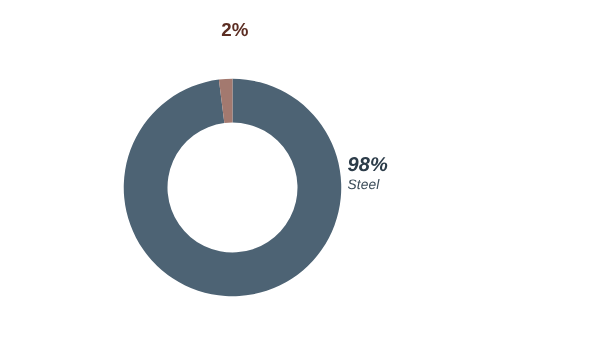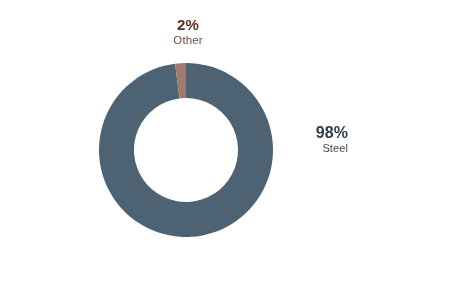--- a/index.html
+++ b/index.html
@@ -61,22 +61,23 @@
   #callout-other .name {
     color: #6b4b42;
     font-size: 11.5px;
     margin-top: 1px;
   }
 
   
   #callout-steel {
     left: 278px;
     top: 125px;
-    text-align: right;
+    text-align: left;
     width: 70px;
+    font-style: italic;
   }
   #callout-steel .pct {
     color: #2c3c49;
     font-size: 16px;
   }
   #callout-steel .name {
     color: #3b4c59;
     font-size: 11px;
     margin-top: 1px;
   }
@@ -88,21 +89,20 @@
 
   <svg id="donut-svg" viewBox="0 0 474 291" xmlns="http://www.w3.org/2000/svg">
     <g id="slice-group">
         <path d="M 186 63 A 87 87 0 1 1 175.09600867990557 63.686020985640425 L 179.48267185465622 98.41003553164715 A 52 52 0 1 0 186 98 Z" fill="#4d6374" shape-rendering="geometricPrecision"></path>
         <path d="M 175.09600867990557 63.686020985640425 A 87 87 0 0 1 185.99999999999997 63 L 186 98 A 52 52 0 0 0 179.48267185465622 98.41003553164715 Z" fill="#a3796f" shape-rendering="geometricPrecision"></path>
       </g>
   </svg>
 
   <div class="callout" id="callout-other">
     <span class="pct">2%</span>
-    <span class="name">Other</span>
   </div>
 
   <div class="callout" id="callout-steel">
     <span class="pct">98%</span>
     <span class="name">Steel</span>
   </div>
 
 </div>
 
 </body></html>

